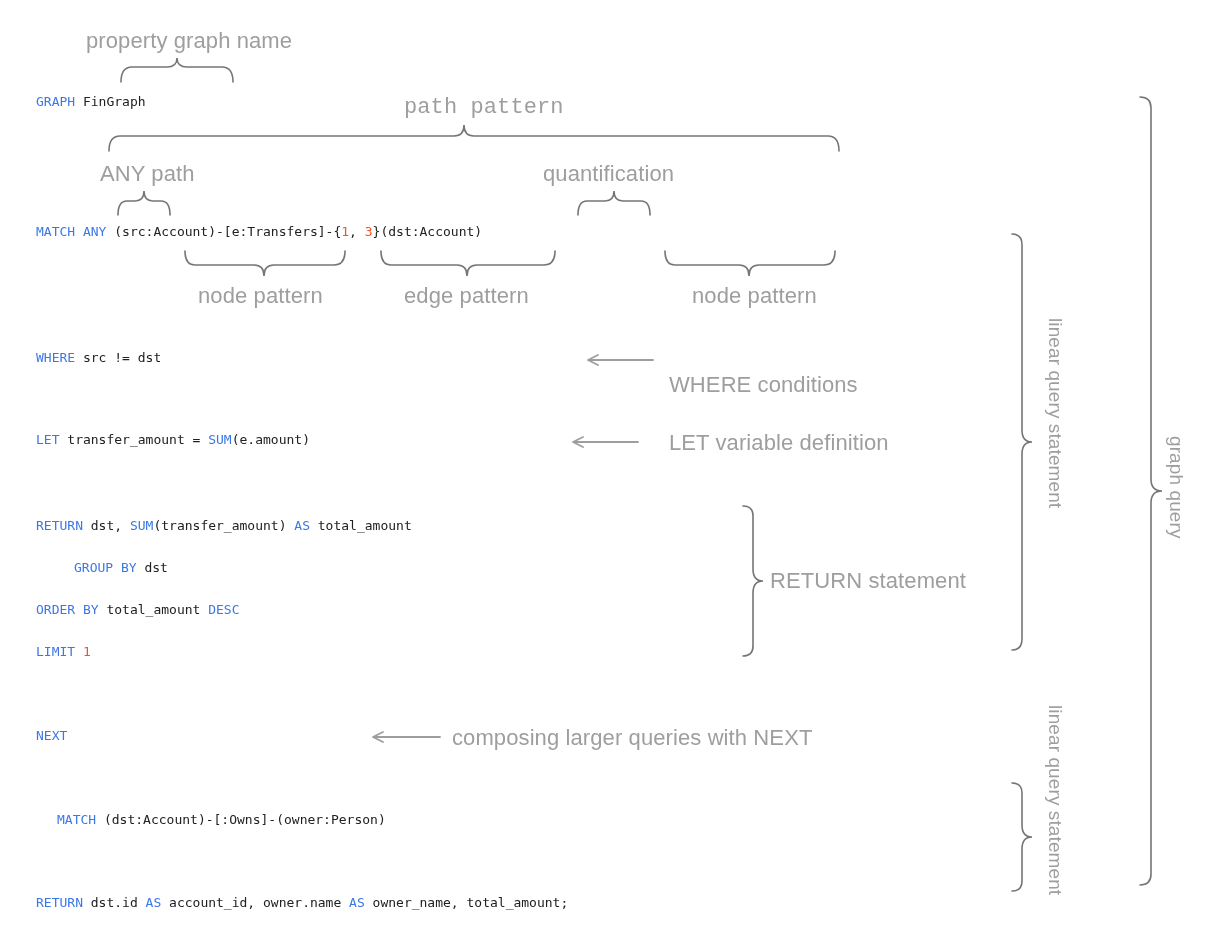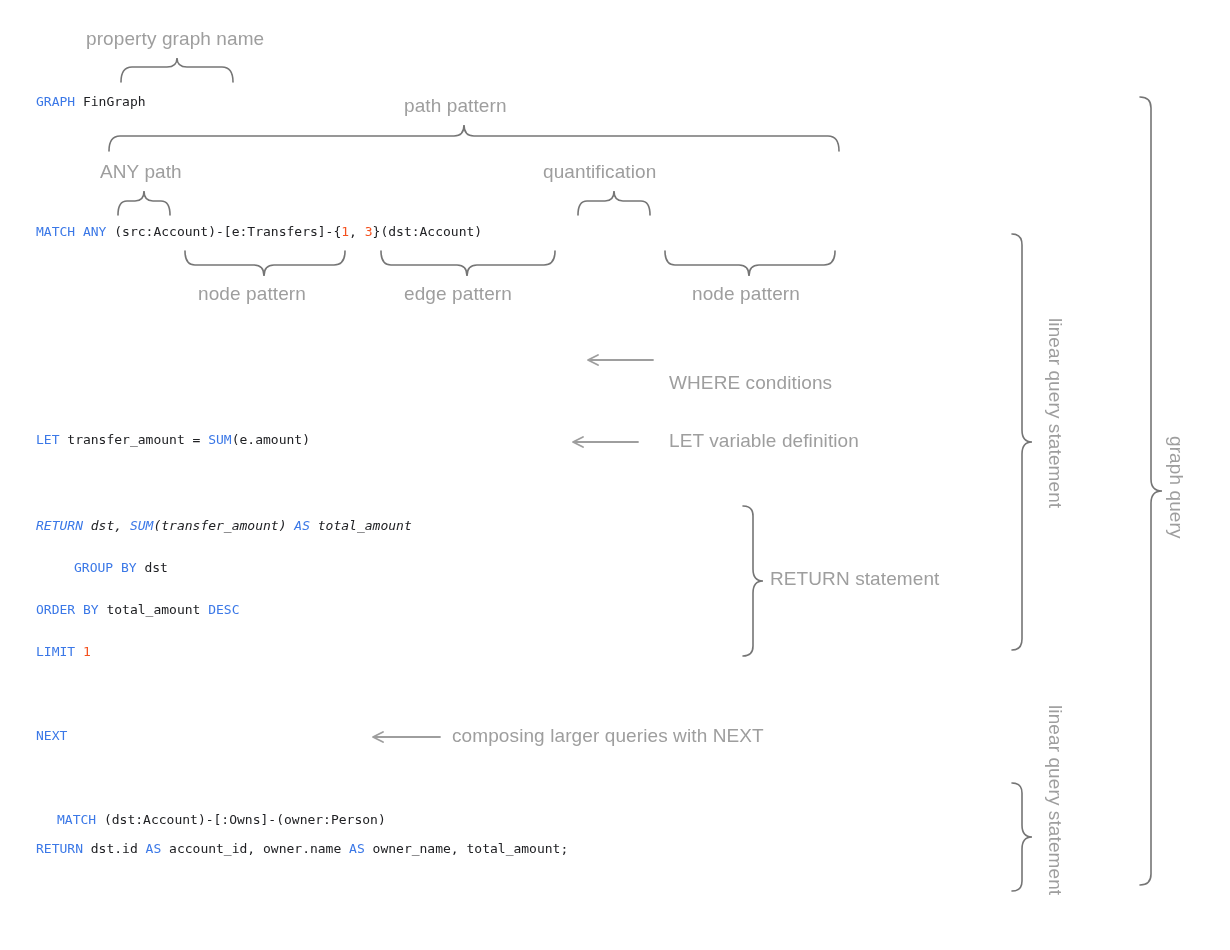--- a/index.html
+++ b/index.html
@@ -24,21 +24,21 @@
     color: #202124;
     letter-spacing: 0px;
   }
   .kw   { color: #3b78e7; }
   .num  { color: #f4511e; }
   .plain{ color: #202124; }
 
   .annot {
     position: absolute;
     font-family: "Liberation Sans", sans-serif;
-    font-size: 19px;
+    font-size: 22px;
     color: #9e9e9e;
     white-space: nowrap;
     letter-spacing: 0.1px;
   }
   .annot-v {
     position: absolute;
     font-family: "Liberation Sans", sans-serif;
     font-size: 19px;
     color: #9e9e9e;
     white-space: nowrap;
@@ -73,21 +73,21 @@
 
 <div id="canvas">
 
   <div class="annot" style="left:86px; top:28px;">property graph name</div>
   <svg class="brace" style="left:120px; top:57px;" width="114" height="26" viewBox="0 0 114 26">
     <path d="M1,25 Q1,10 12,10 L47,10 Q57,10 57,1 Q57,10 67,10 L102,10 Q113,10 113,25"></path>
   </svg>
 
   <div class="code-line" style="left:36px; top:89px;"><span class="kw">GRAPH</span><span class="plain"> </span><span class="plain">FinGraph</span></div>
 
-  <div class="annot" style="left:404px; top:95px;">path pattern</div>
+  <div class="annot" style="left:404px; top:95px;font-family:Liberation Mono, monospace;">path pattern</div>
   <svg class="brace" style="left:108px; top:124px;" width="732" height="28" viewBox="0 0 732 28">
     <path d="M1,27 Q1,12 12,12 L346,12 Q356,12 356,1 Q356,12 366,12 L720,12 Q731,12 731,27"></path>
   </svg>
 
   <div class="annot" style="left:100px; top:161px;">ANY path</div>
   <svg class="brace" style="left:117px; top:190px;" width="54" height="26" viewBox="0 0 54 26">
     <path d="M1,25 Q1,11 10,11 L18,11 Q27,11 27,1 Q27,11 36,11 L44,11 Q53,11 53,25"></path>
   </svg>
 
   <div class="annot" style="left:543px; top:161px;">quantification</div>
@@ -105,36 +105,37 @@
   <svg class="brace" style="left:380px; top:250px;" width="176" height="28" viewBox="0 0 176 28">
     <path d="M1,1 Q1,15 11,15 L77,15 Q87,15 87,26 Q87,15 97,15 L164,15 Q175,15 175,1"></path>
   </svg>
   <div class="annot" style="left:404px; top:283px;">edge pattern</div>
 
   <svg class="brace" style="left:664px; top:250px;" width="172" height="28" viewBox="0 0 172 28">
     <path d="M1,1 Q1,15 11,15 L75,15 Q85,15 85,26 Q85,15 95,15 L160,15 Q171,15 171,1"></path>
   </svg>
   <div class="annot" style="left:692px; top:283px;">node pattern</div>
 
+  <div class="code-line" style="left:36px; top:345px;"><span class="kw">WHERE</span><span> </span><span class="plain">src != dst</span></div>
 
   <svg class="arrow" style="left:585px; top:350px;" width="70" height="20" viewBox="0 0 70 20">
     <path d="M68,10 L4,10"></path>
     <path d="M13,5 L3,10 L13,15"></path>
   </svg>
   <div class="annot" style="left:669px; top:348px;margin-top:24px;">WHERE conditions</div>
 
   <div class="code-line" style="left:36px; top:427px;"><span class="kw">LET</span><span> </span><span class="plain">transfer_amount = </span><span class="kw">SUM</span><span class="plain">(e.amount)</span></div>
 
   <svg class="arrow" style="left:570px; top:432px;" width="70" height="20" viewBox="0 0 70 20">
     <path d="M68,10 L4,10"></path>
     <path d="M13,5 L3,10 L13,15"></path>
   </svg>
   <div class="annot" style="left:669px; top:430px;">LET variable definition</div>
 
-  <div class="code-line" style="left:36px; top:513px;font-style:italic;"><span class="kw">RETURN</span><span> </span><span class="plain">dst, </span><span class="kw">SUM</span><span class="plain">(transfer_amount) </span><span class="kw">AS</span><span class="plain"> total_amount</span></div>
+  <div class="code-line" style="left:36px; top:513px;"><span class="kw">RETURN</span><span> </span><span class="plain">dst, </span><span class="kw">SUM</span><span class="plain">(transfer_amount) </span><span class="kw">AS</span><span class="plain"> total_amount</span></div>
 
   <div class="code-line" style="left:48px; top:555px;margin-left:26px;"><span class="kw">GROUP BY</span><span> </span><span class="plain">dst</span></div>
 
   <div class="code-line" style="left:36px; top:597px;text-align:center;"><span class="kw">ORDER BY</span><span> </span><span class="plain">total_amount </span><span class="kw">DESC</span></div>
 
   <div class="code-line" style="left:36px; top:639px;"><span class="kw">LIMIT</span><span> </span><span class="num">1</span></div>
 
   <svg class="brace" style="left:741px; top:505px;" width="24" height="152" viewBox="0 0 24 152">
     <path d="M2,1 Q12,1 12,11 L12,64 Q12,76 22,76 Q12,76 12,88 L12,141 Q12,151 2,151"></path>
   </svg>
@@ -143,21 +144,21 @@
   <div class="code-line" style="left:36px; top:723px;text-align:right;"><span class="kw">NEXT</span></div>
 
   <svg class="arrow" style="left:370px; top:727px;" width="72" height="20" viewBox="0 0 72 20">
     <path d="M70,10 L4,10"></path>
     <path d="M13,5 L3,10 L13,15"></path>
   </svg>
   <div class="annot" style="left:452px; top:725px;">composing larger queries with NEXT</div>
 
   <div class="code-line" style="left:36px; top:807px;padding-left:21px;"><span class="kw">MATCH</span><span> </span><span class="plain">(dst:Account)-[:Owns]-(owner:Person)</span></div>
 
-  <div class="code-line" style="left:36px; top:836px;"><span class="kw">RETURN</span><span> </span><span class="plain">dst.id </span><span class="kw">AS</span><span class="plain"> account_id, owner.name </span><span class="kw">AS</span><span class="plain"> owner_name, total_amount;</span></div>
+  <div class="code-line" style="left:36px; top:890px;"><span class="kw">RETURN</span><span> </span><span class="plain">dst.id </span><span class="kw">AS</span><span class="plain"> account_id, owner.name </span><span class="kw">AS</span><span class="plain"> owner_name, total_amount;</span></div>
 
   <svg class="brace" style="left:1010px; top:233px;" width="24" height="418" viewBox="0 0 24 418">
     <path d="M2,1 Q12,1 12,12 L12,197 Q12,209 22,209 Q12,209 12,221 L12,406 Q12,417 2,417"></path>
   </svg>
   <div class="annot-v" style="left:1066px; top:318px;">linear query statement</div>
 
   <svg class="brace" style="left:1010px; top:782px;" width="24" height="110" viewBox="0 0 24 110">
     <path d="M2,1 Q12,1 12,11 L12,43 Q12,55 22,55 Q12,55 12,67 L12,99 Q12,109 2,109"></path>
   </svg>
   <div class="annot-v" style="left:1066px; top:705px;">linear query statement</div>

